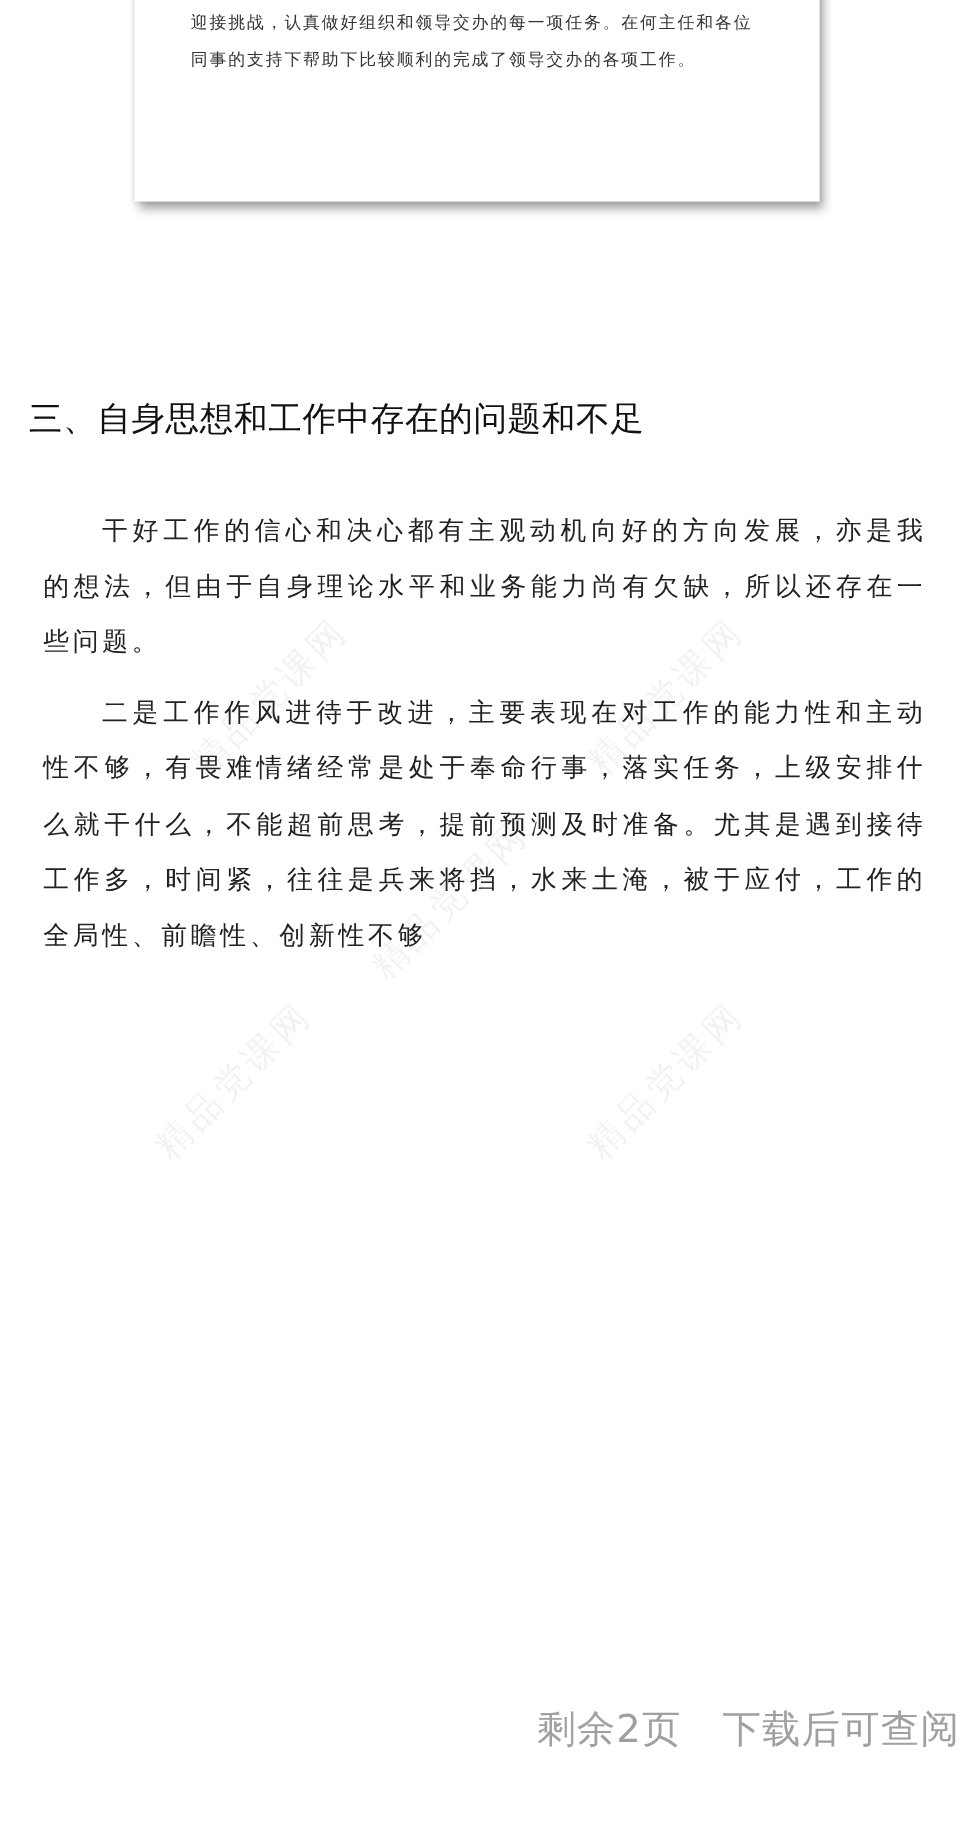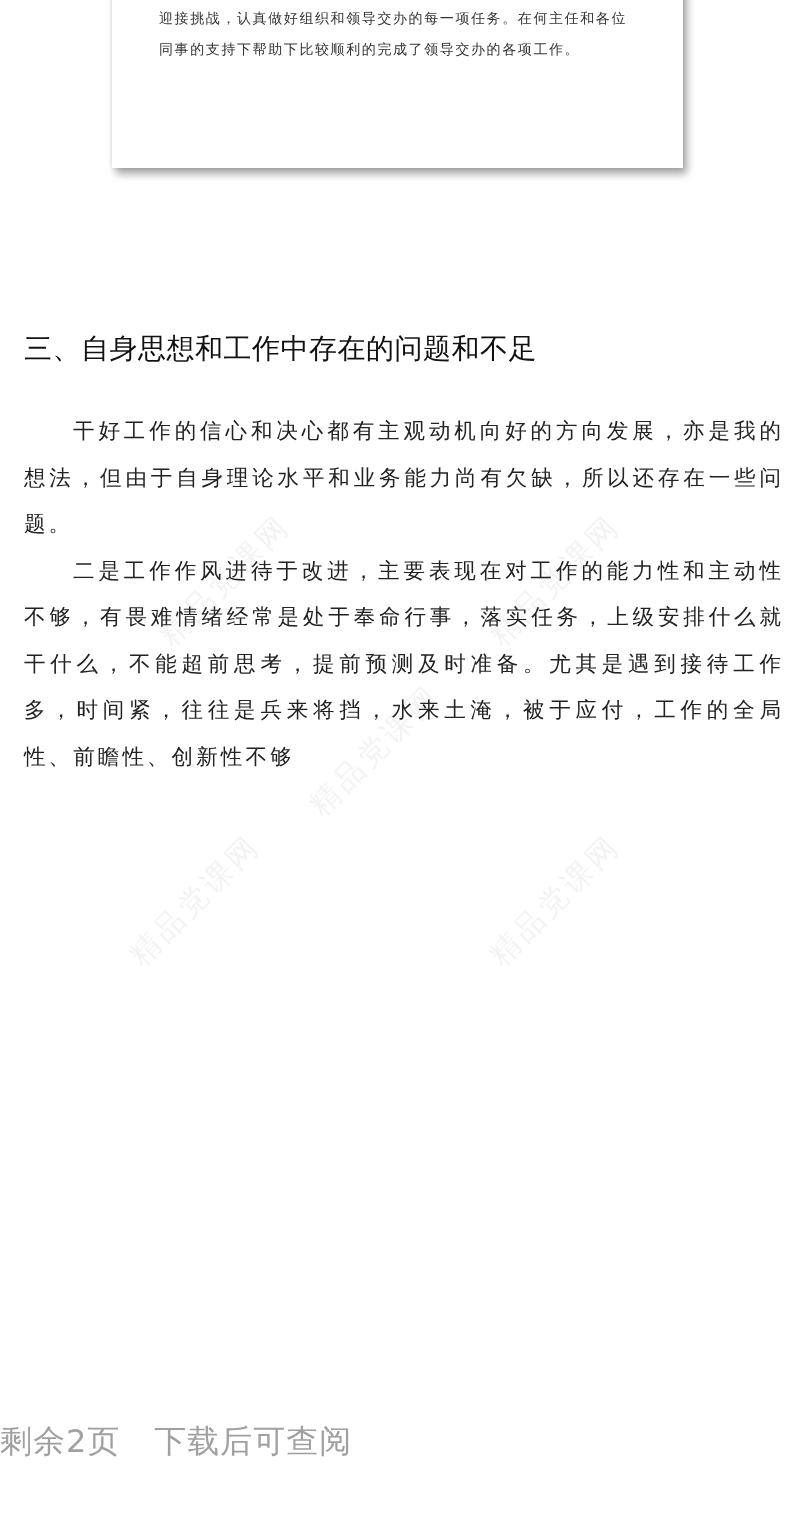--- a/index.html
+++ b/index.html
@@ -17,30 +17,30 @@
     position: absolute; left: 47px; font-size: 14px; color: #333;
     letter-spacing: 1.6px; white-space: nowrap;
   }
   .heading {
     position: absolute; left: 24px; top: 330px; font-size: 28px; color: #111;
     letter-spacing: 0.5px; white-space: nowrap;
   }
   .content { position: absolute; left: 24px; top: 408px; width: 760px; }
   .para {
     font-size: 21.5px; line-height: 46.5px; color: #222;
-    letter-spacing: 3.1px; text-align: justify; margin: 0;
+    letter-spacing: 3.1px; text-align: justify; margin: 12px;
   }
   .para.indent { text-indent: 49px; }
   .watermark-layer { position: absolute; inset: 0; pointer-events: none; overflow: hidden; }
   .wm {
     position: absolute; font-size: 30px; color: rgba(0,0,0,0.05);
     transform: rotate(-45deg); white-space: nowrap; letter-spacing: 4px;
   }
   .more-note {
-    position: absolute; left: 0; width: 800px; top: 1420px; text-align: left;
+    position: absolute; left: 0; width: 800px; top: 1420px; text-align: right;
     font-size: 32px; color: #a0a0a0; letter-spacing: 1px;
   }
   .more-note .gap { display: inline-block; width: 34px; }
 </style>
 </head>
 <body>
 
 <div class="preview-card">
   <div class="line" style="top:61px;">同事的支持下帮助下比较顺利的完成了领导交办的各项工作。</div>
   <div class="line" style="top:30px;">迎接挑战，认真做好组织和领导交办的每一项任务。在何主任和各位</div>

